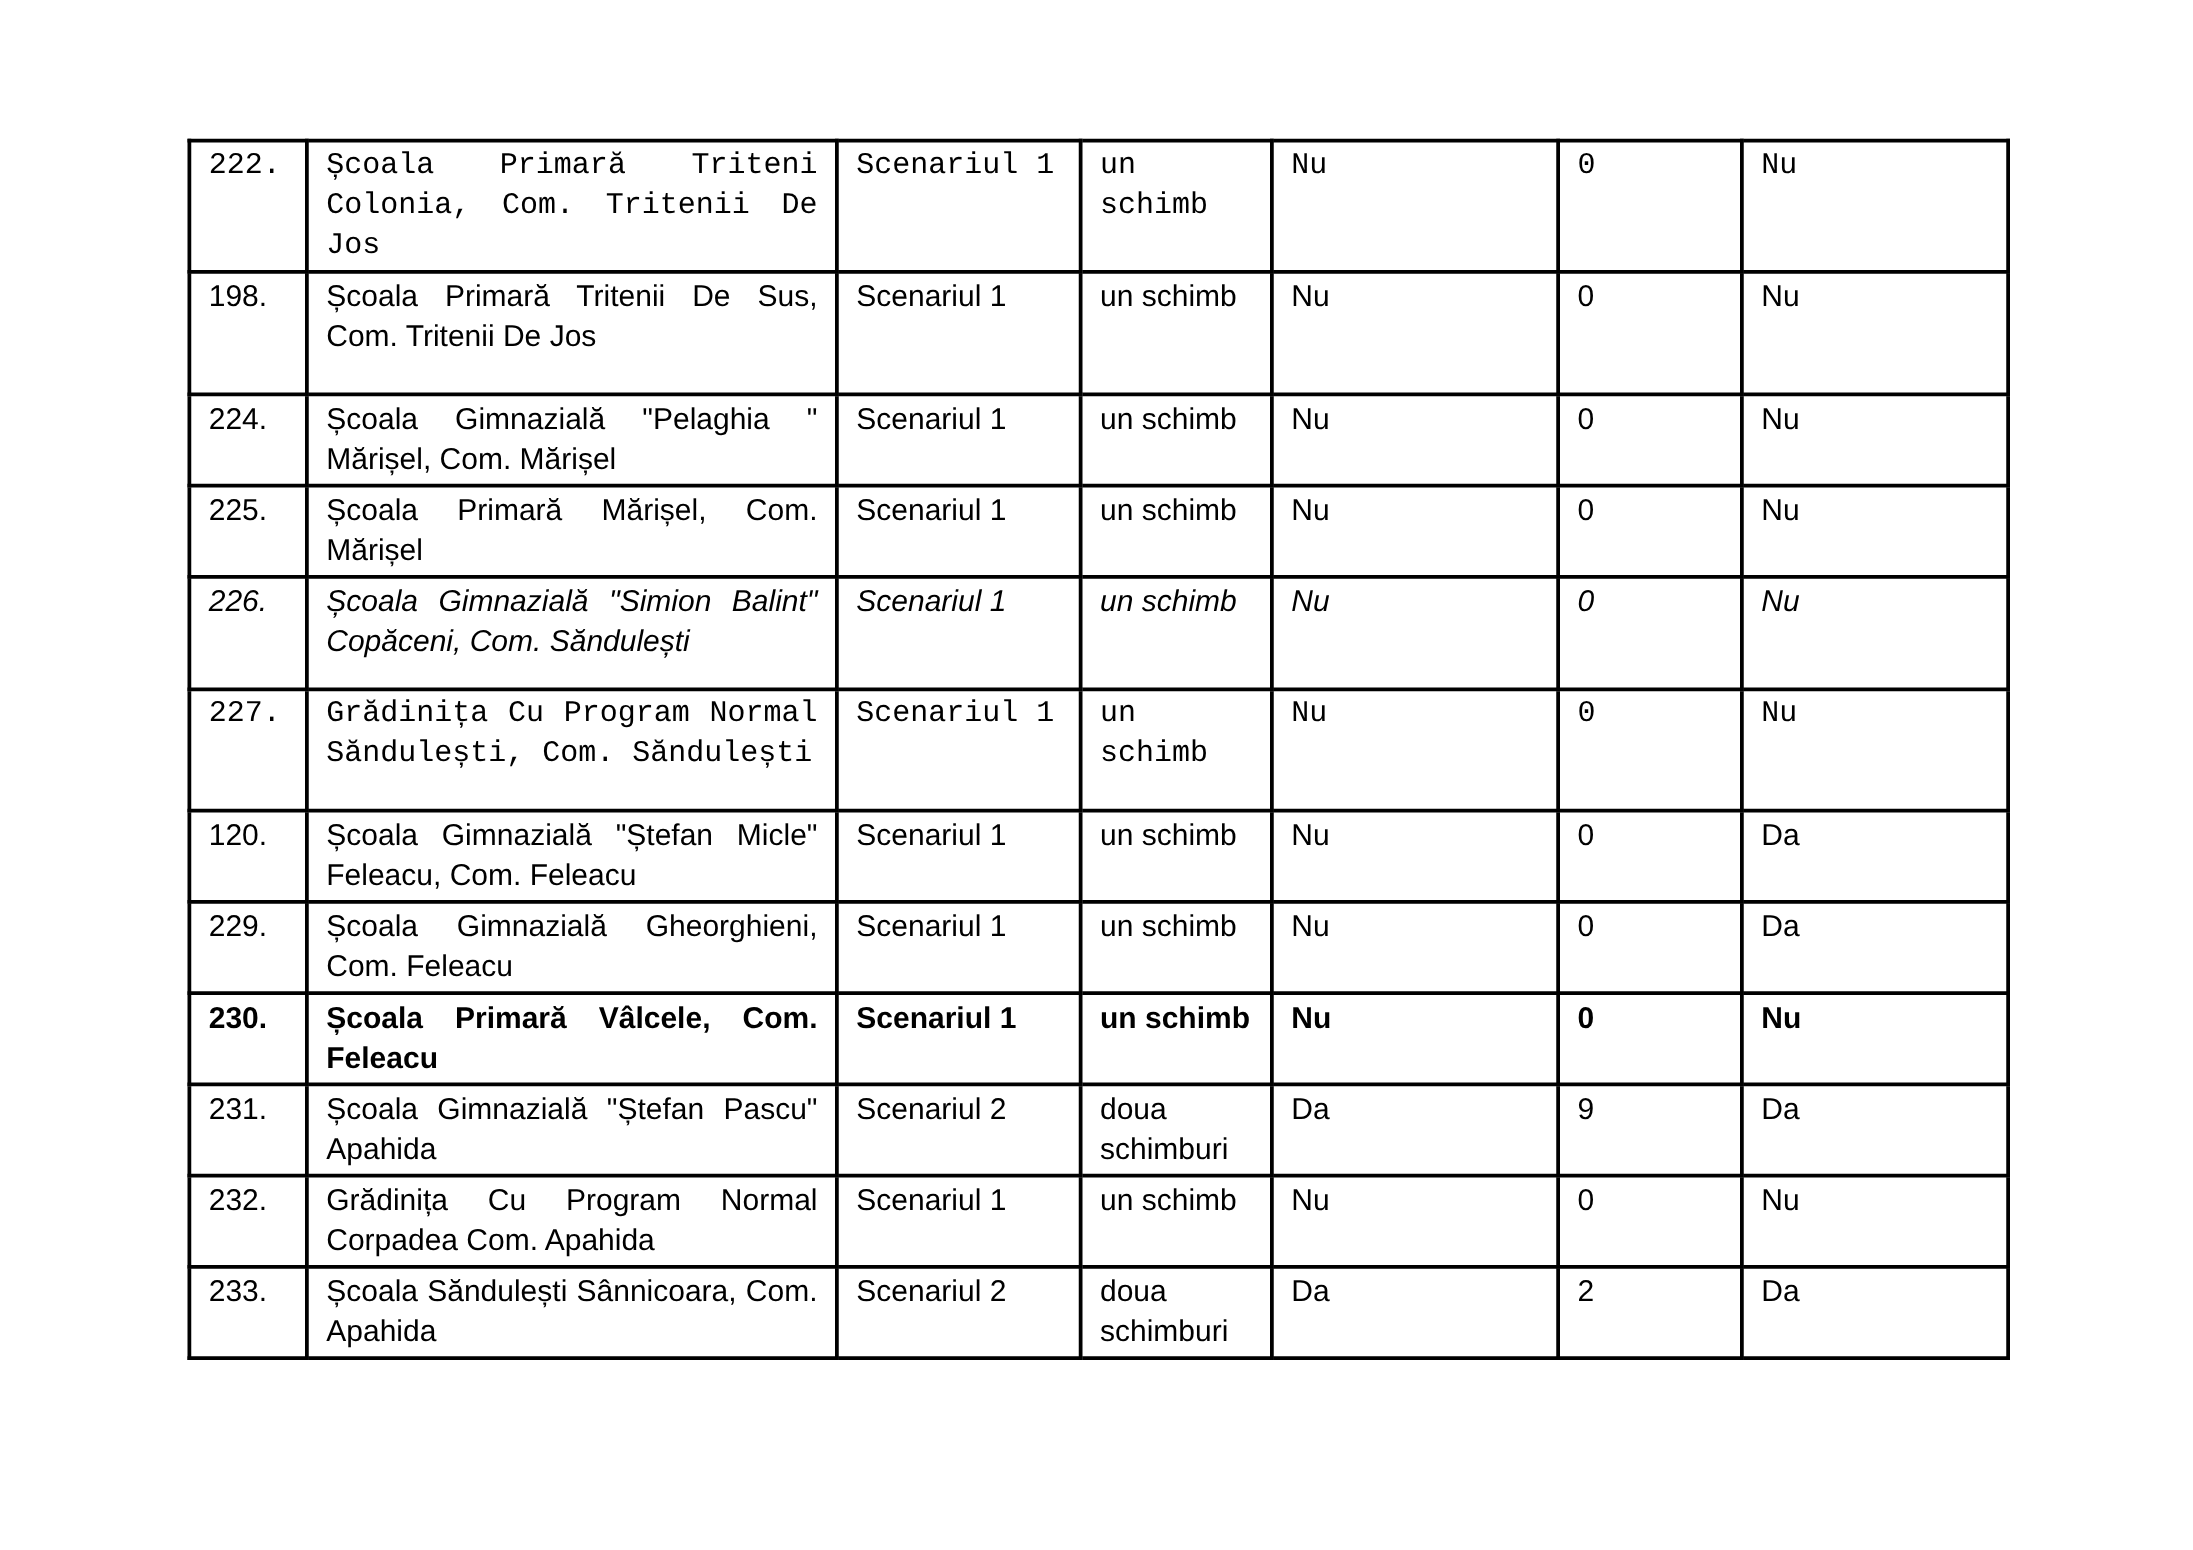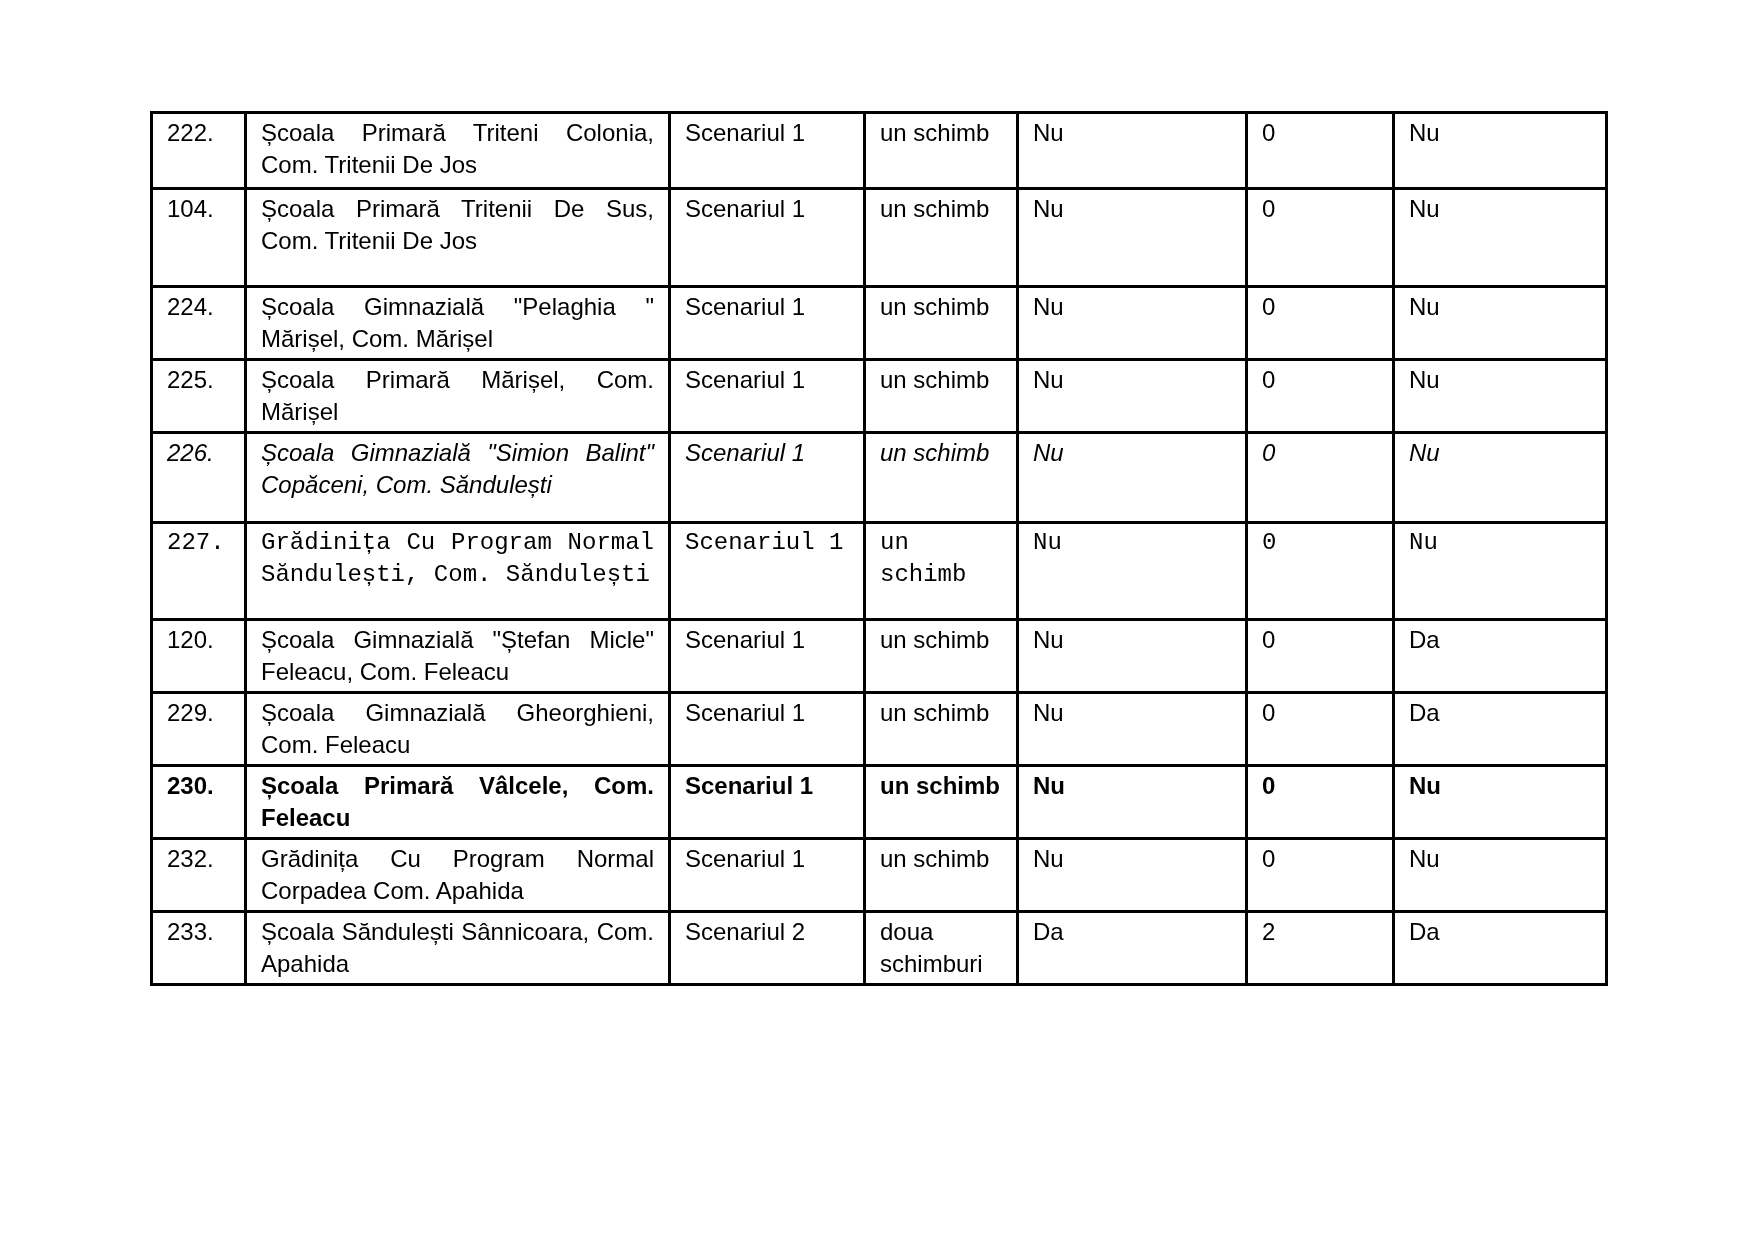--- a/index.html
+++ b/index.html
@@ -33,21 +33,21 @@
     word-spacing: normal;
   }
   td.cell-school { text-align: justify; }
   td.cell-num,
   td.cell-scenario,
   td.cell-shifts,
   td.cell-flag-a,
   td.cell-value,
   td.cell-flag-b { text-align: left; }
 
-  tr.r0  { height: 76px; }
+  tr.r0  { height: 76px; font-family: Liberation Mono, monospace; }
   tr.r1  { height: 98px; }
   tr.r2  { height: 72px; }
   tr.r3  { height: 72px; }
   tr.r4  { height: 90px; font-style: italic; }
   tr.r5  { height: 97px; font-family: Liberation Mono, monospace; }
   tr.r6  { height: 72px; }
   tr.r7  { height: 73px; }
   tr.r8  { height: 73px; font-weight: bold; }
   tr.r9  { height: 72px; }
   tr.r10 { height: 72px; }
@@ -70,21 +70,21 @@
     <tr class="r0">
       <td class="cell-num">222.</td>
       <td class="cell-school">Școala Primară Triteni Colonia, Com. Tritenii De Jos</td>
       <td class="cell-scenario">Scenariul 1</td>
       <td class="cell-shifts">un schimb</td>
       <td class="cell-flag-a">Nu</td>
       <td class="cell-value">0</td>
       <td class="cell-flag-b">Nu</td>
     </tr>
     <tr class="r1">
-      <td class="cell-num">104.</td>
+      <td class="cell-num">198.</td>
       <td class="cell-school">Școala Primară Tritenii De Sus, Com. Tritenii De Jos</td>
       <td class="cell-scenario">Scenariul 1</td>
       <td class="cell-shifts">un schimb</td>
       <td class="cell-flag-a">Nu</td>
       <td class="cell-value">0</td>
       <td class="cell-flag-b">Nu</td>
     </tr>
     <tr class="r2">
       <td class="cell-num">224.</td>
       <td class="cell-school">Școala Gimnazială "Pelaghia " Mărișel, Com. Mărișel</td>
@@ -141,20 +141,29 @@
     </tr>
     <tr class="r8">
       <td class="cell-num">230.</td>
       <td class="cell-school">Școala Primară Vâlcele, Com. Feleacu</td>
       <td class="cell-scenario">Scenariul 1</td>
       <td class="cell-shifts">un schimb</td>
       <td class="cell-flag-a">Nu</td>
       <td class="cell-value">0</td>
       <td class="cell-flag-b">Nu</td>
     </tr>
+    <tr class="r9">
+      <td class="cell-num">231.</td>
+      <td class="cell-school">Școala Gimnazială "Ștefan Pascu" Apahida</td>
+      <td class="cell-scenario">Scenariul 2</td>
+      <td class="cell-shifts">doua schimburi</td>
+      <td class="cell-flag-a">Da</td>
+      <td class="cell-value">9</td>
+      <td class="cell-flag-b">Da</td>
+    </tr>
     <tr class="r10">
       <td class="cell-num">232.</td>
       <td class="cell-school">Grădinița Cu Program Normal Corpadea Com. Apahida</td>
       <td class="cell-scenario">Scenariul 1</td>
       <td class="cell-shifts">un schimb</td>
       <td class="cell-flag-a">Nu</td>
       <td class="cell-value">0</td>
       <td class="cell-flag-b">Nu</td>
     </tr>
     <tr class="r11">

